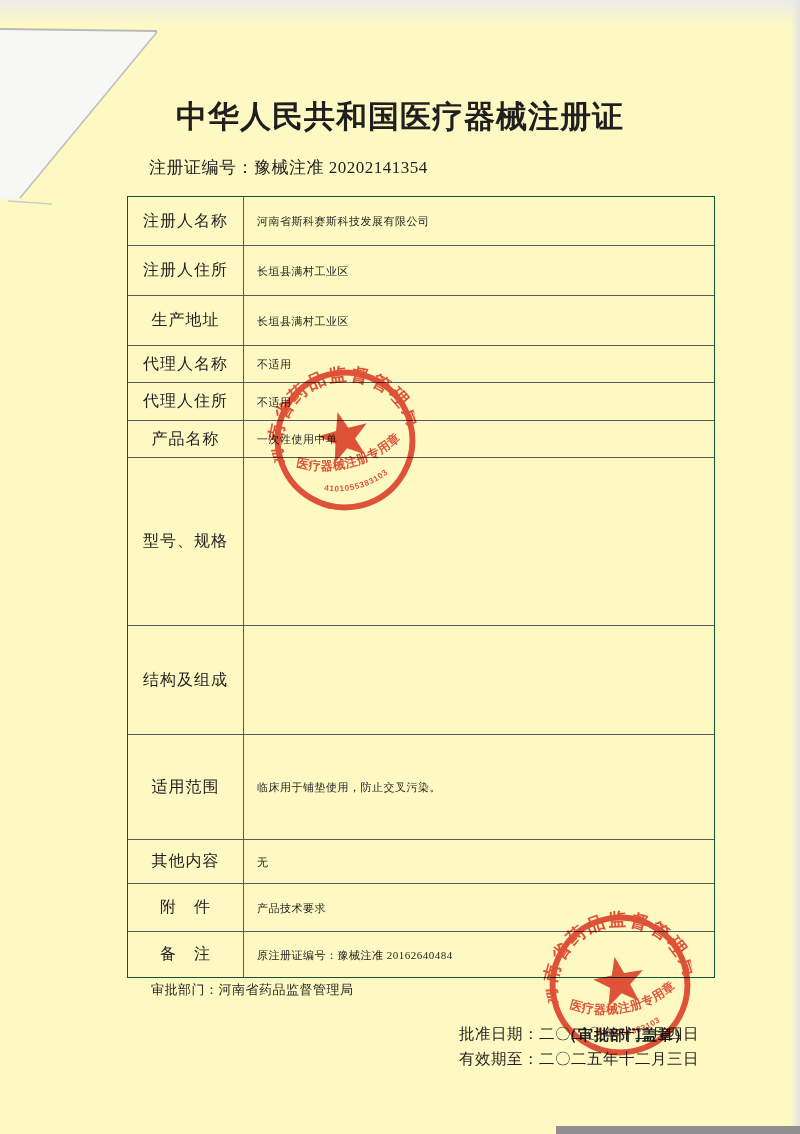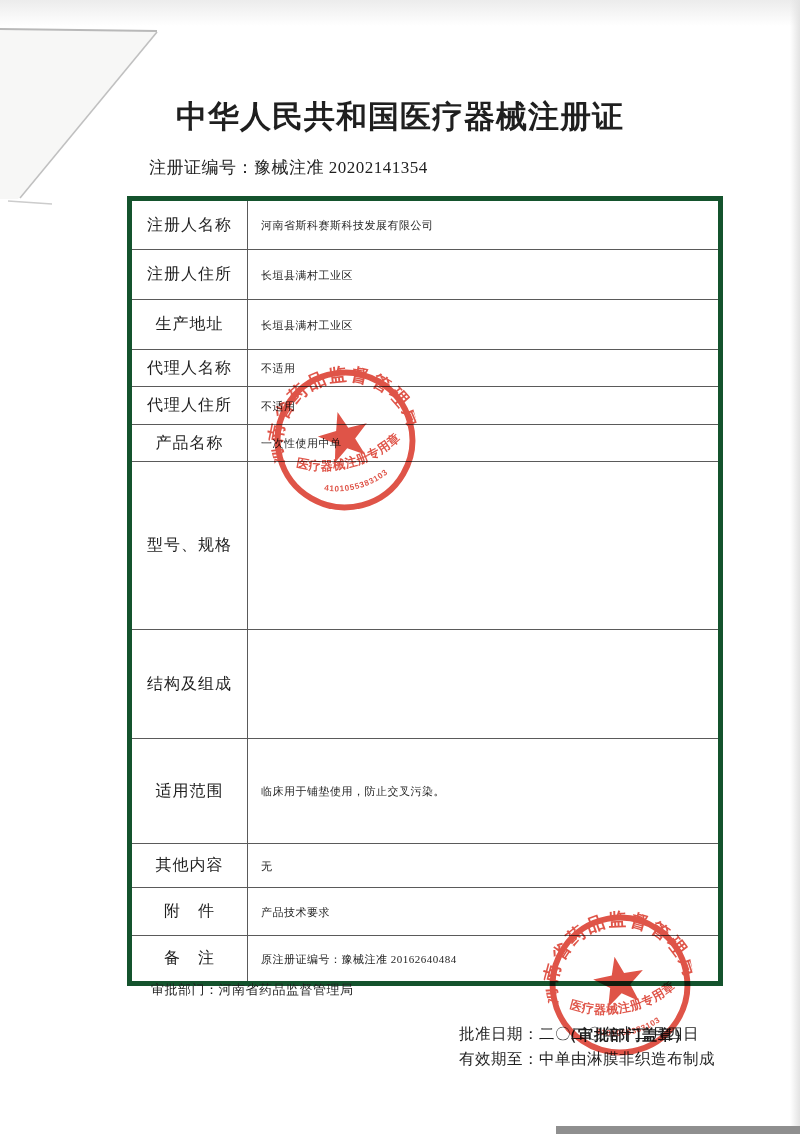--- a/index.html
+++ b/index.html
@@ -1,26 +1,26 @@
 <!DOCTYPE html>
 <html><head>
 <meta charset="utf-8">
 <style>
   html,body{margin:0;padding:0;}
   body{width:800px;height:1134px;overflow:hidden;background:#e9e9e9;}
-  .page{position:absolute;left:0;top:0;width:800px;height:1134px;background:#ffffff;
+  .page{position:absolute;left:0;top:0;width:800px;height:1134px;background:#fef9c3;
         font-family:"Liberation Serif","DejaVu Serif",serif;color:#1f1f1f;}
   .top-shade{position:absolute;left:0;top:0;width:800px;height:26px;
         background:linear-gradient(#ececec,rgba(255,255,255,0));}
   .right-shade{position:absolute;right:0;top:0;width:10px;height:1134px;
         background:linear-gradient(to left,#e3e3e3,rgba(255,255,255,0));}
   .page-title{position:absolute;left:0;top:96px;width:800px;text-align:center;
         font-size:31px;font-weight:bold;letter-spacing:1px;}
   .cert-line{position:absolute;left:149px;top:156px;font-size:17px;letter-spacing:.5px;}
-  .tbl{position:absolute;left:127px;top:196px;width:586px;border:5px solid #14532d;background:rgba(255,255,255,0);}
+  .tbl{position:absolute;left:127px;top:196px;width:586px;border:1px solid #14532d;background:rgba(255,255,255,0);}
   .row{display:flex;box-sizing:border-box;border-top:1px solid #5a5a5a;}
   .row:first-child{border-top:none;}
   .row:nth-child(1){height:48px}.row:nth-child(2){height:50px}.row:nth-child(3){height:50px}
   .row:nth-child(4){height:37px}.row:nth-child(5){height:38px}.row:nth-child(6){height:37px}
   .row:nth-child(7){height:168px}.row:nth-child(8){height:109px}.row:nth-child(9){height:105px}
   .row:nth-child(10){height:44px}.row:nth-child(11){height:48px}.row:nth-child(12){height:46px}
   .lbl{flex:0 0 115px;border-right:1px solid #5a5a5a;display:flex;align-items:center;
        justify-content:center;font-size:16px;letter-spacing:1px;text-align:center;}
   .val{flex:1;display:flex;align-items:center;padding:4px 14px 4px 13px;font-size:11px;
        line-height:24px;letter-spacing:.5px;}
@@ -108,21 +108,21 @@
 
   <div class="footer-dept">
     <span>审批部门：</span><span>河南省药品监督管理局</span>
   </div>
 
   <div class="footer-dates">
     <div>
       <span>批准日期：</span><span>二〇二〇年十二月四日</span>
     </div>
     <div>
-      <span>有效期至：</span><span>中单由淋膜非织造布制成</span>
+      <span>有效期至：</span><span>二〇二五年十二月三日</span>
     </div>
   </div>
 
   <div class="footer-seal-note">（审批部门盖章）</div>
 
   <svg class="stamp stamp-mid" viewBox="0 0 200 200">
     <defs>
       <path id="arcTop1" d="M 14,126 A 88,88 0 1 1 186,126"></path>
       <path id="arcBot1" d="M 24,116 A 150,150 0 0 0 176,116"></path>
       <path id="arcNum1" d="M 34,146 A 110,110 0 0 0 166,146"></path>

